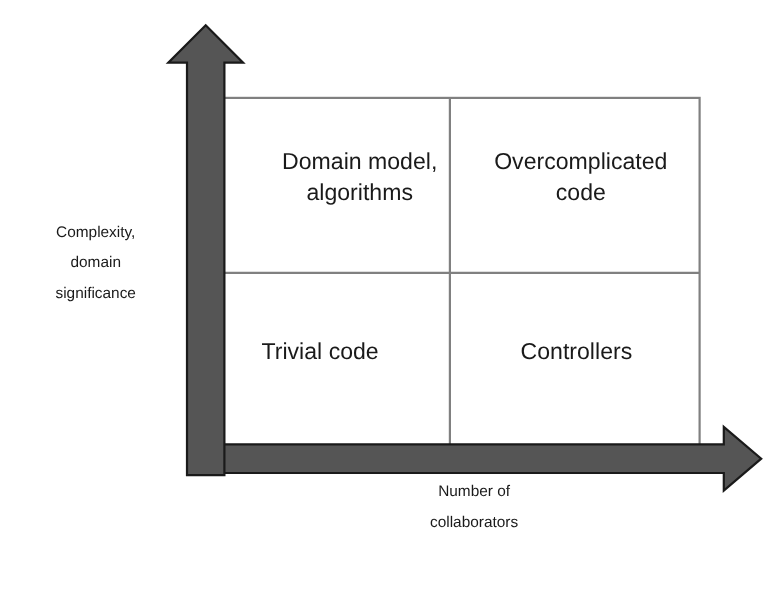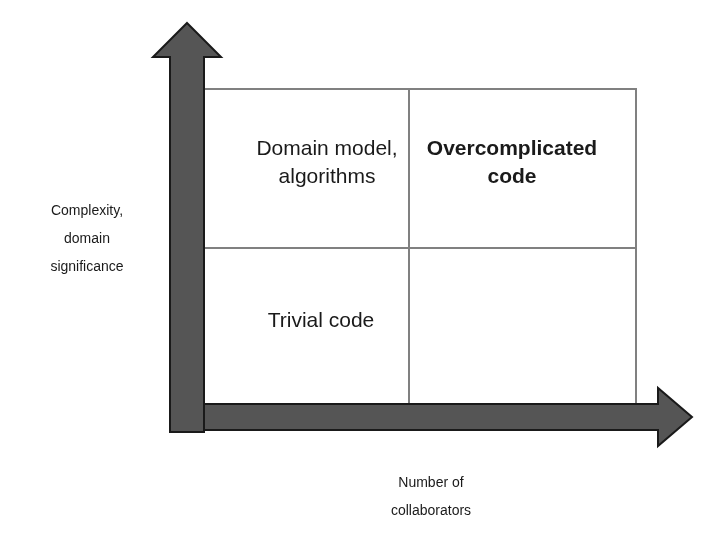--- a/index.html
+++ b/index.html
@@ -33,49 +33,47 @@
     white-space: pre-line;
     font-family: "Liberation Sans", sans-serif;
   }
   #y-axis-label {
     left: 8px;
     top: 196px;
     width: 158px;
   }
   #x-axis-label {
     left: 320px;
-    top: 468px;
+    top: 432px;
     width: 222px;
   }
   .quadrant-label {
     position: absolute;
     color: #1a1a1a;
     font-size: 21px;
     line-height: 28px;
     text-align: center;
     white-space: pre-line;
     font-family: "Liberation Sans", sans-serif;
   }
   #quadrant-label-top-left {
     left: 205px;
     top: 134px;
     width: 204px;
     padding-left: 20px;
   }
   #quadrant-label-top-right {
-    left: 400px;
+    left: 416px;
     top: 134px;
     width: 224px;
-    font-weight: bold;
   }
   #quadrant-label-bottom-left {
-    left: 194px;
+    left: 205px;
     top: 306px;
     width: 172px;
-    padding-left: 41px;
   }
   #quadrant-label-bottom-right {
     left: 412px;
     top: 306px;
     width: 224px;
   }
 </style>
 </head>
 <body>
 
@@ -103,14 +101,15 @@
 collaborators</div>
 
   <div class="quadrant-label" id="quadrant-label-top-left">Domain model,
 algorithms</div>
 
   <div class="quadrant-label" id="quadrant-label-top-right">Overcomplicated
 code</div>
 
   <div class="quadrant-label" id="quadrant-label-bottom-left">Trivial code</div>
 
+  <div class="quadrant-label" id="quadrant-label-bottom-right">Controllers</div>
 
 </div>
 
 </body></html>

